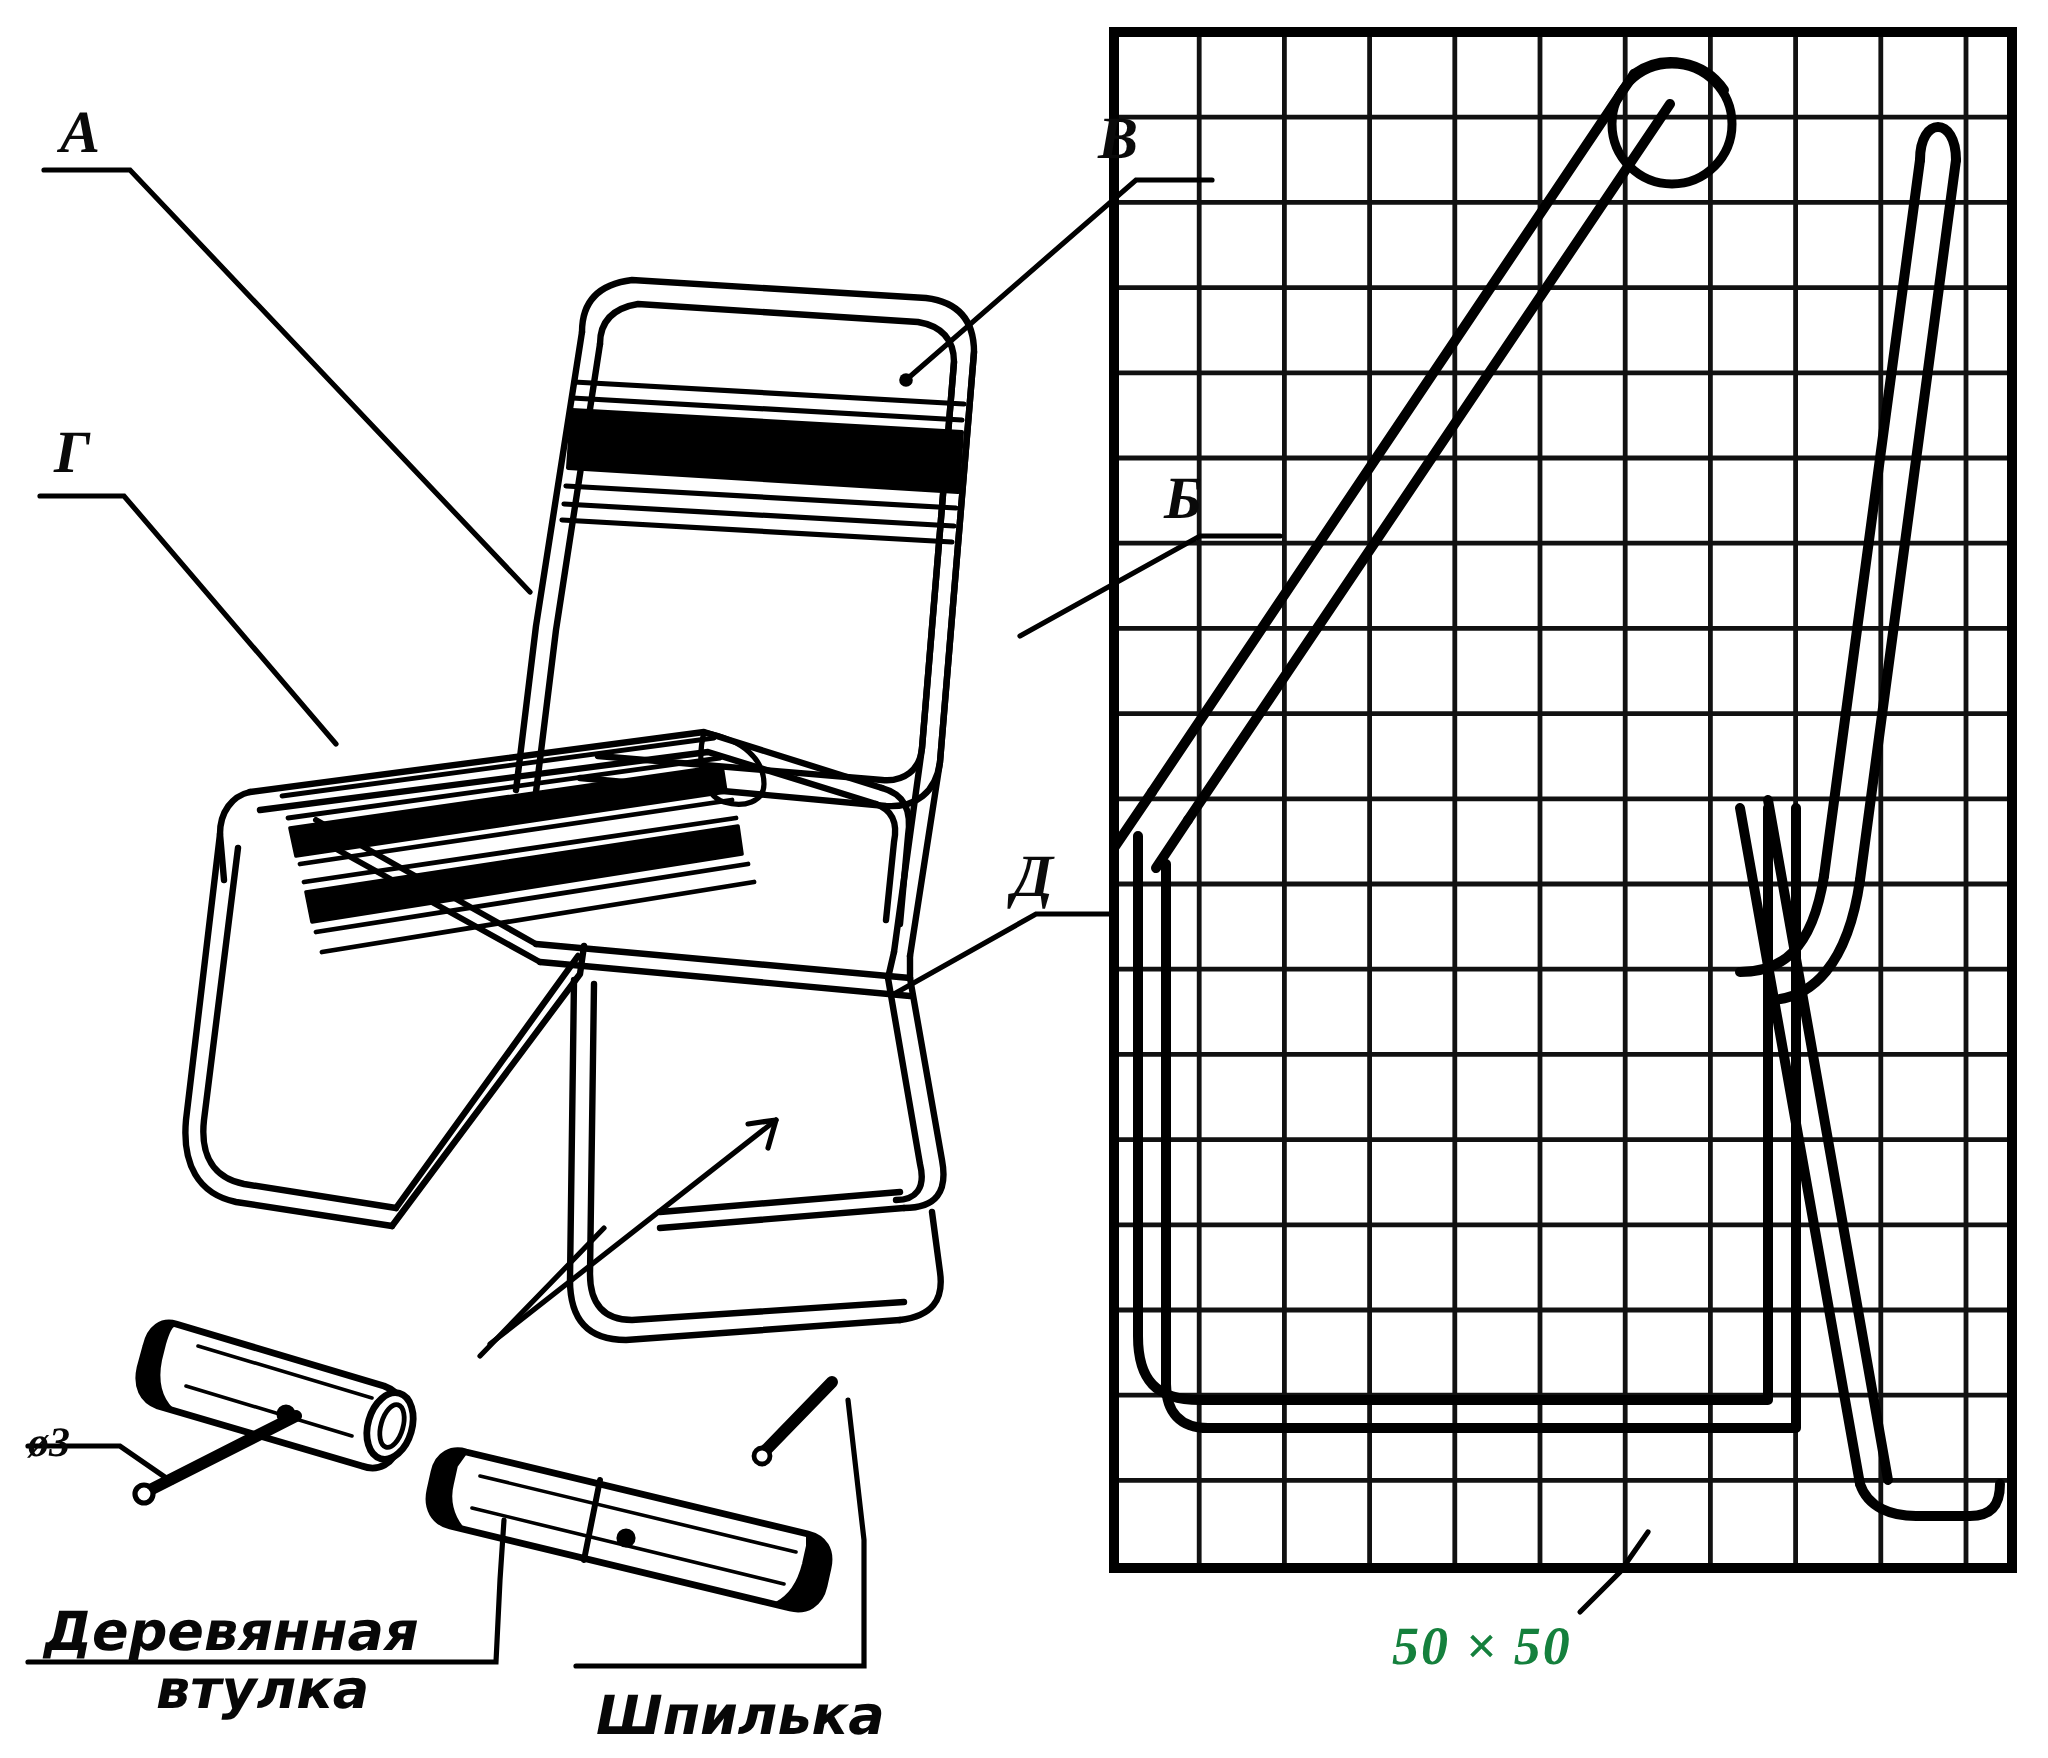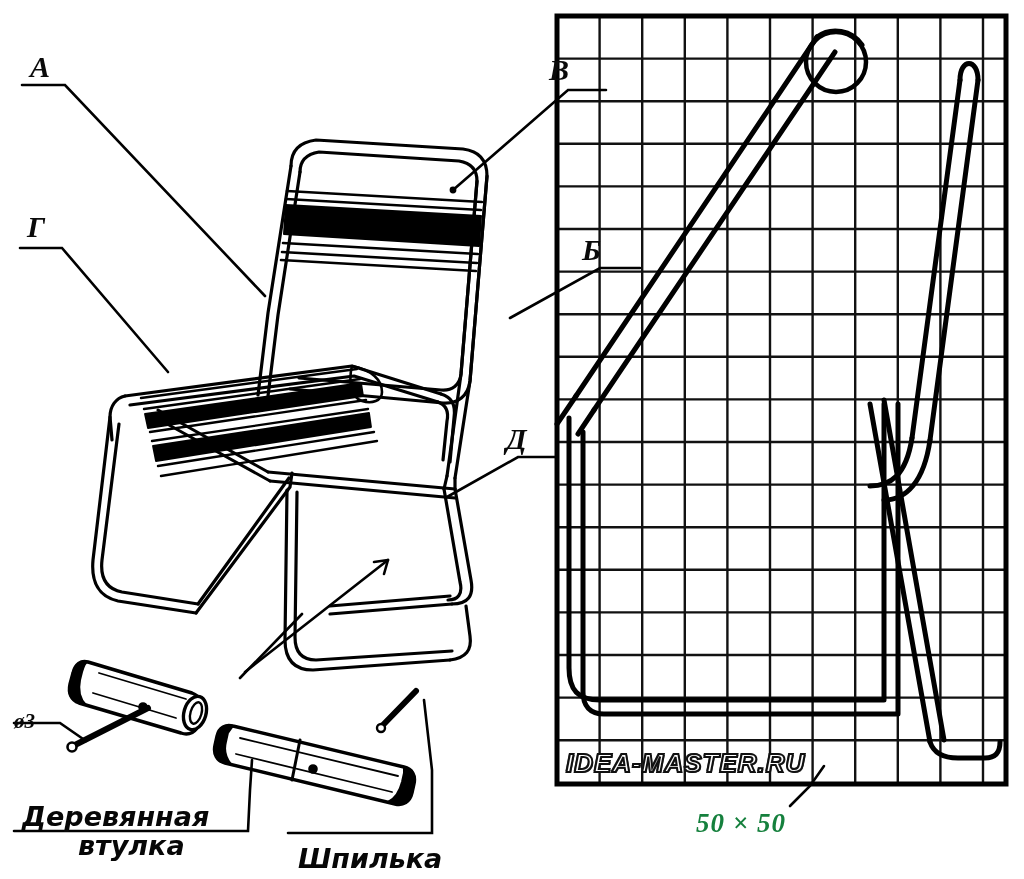--- a/index.html
+++ b/index.html
@@ -304,17 +304,16 @@
   <div class="callout" style="left:549px;top:55px;">В</div>
   <div class="callout" style="left:582px;top:235px;">Б</div>
   <div class="callout" style="left:506px;top:424px;">Д</div>
 
   <div class="dimtext" style="left:14px;top:701px;font-size:21px;">ø3</div>
 
   <div class="partname" style="left:22px;top:803px;">Деревянная</div>
   <div class="partname" style="left:78px;top:832px;">втулка</div>
   <div class="partname" style="left:298px;top:806px;margin-top:39px;">Шпилька</div>
 
-  <div class="watermark" style="left:566px;top:750px;">IDEA-MASTER.RU</div>
 
   <div class="gridsize" style="left:696px;top:810px;">50 × 50</div>
 
 </div>
 
 </body></html>

